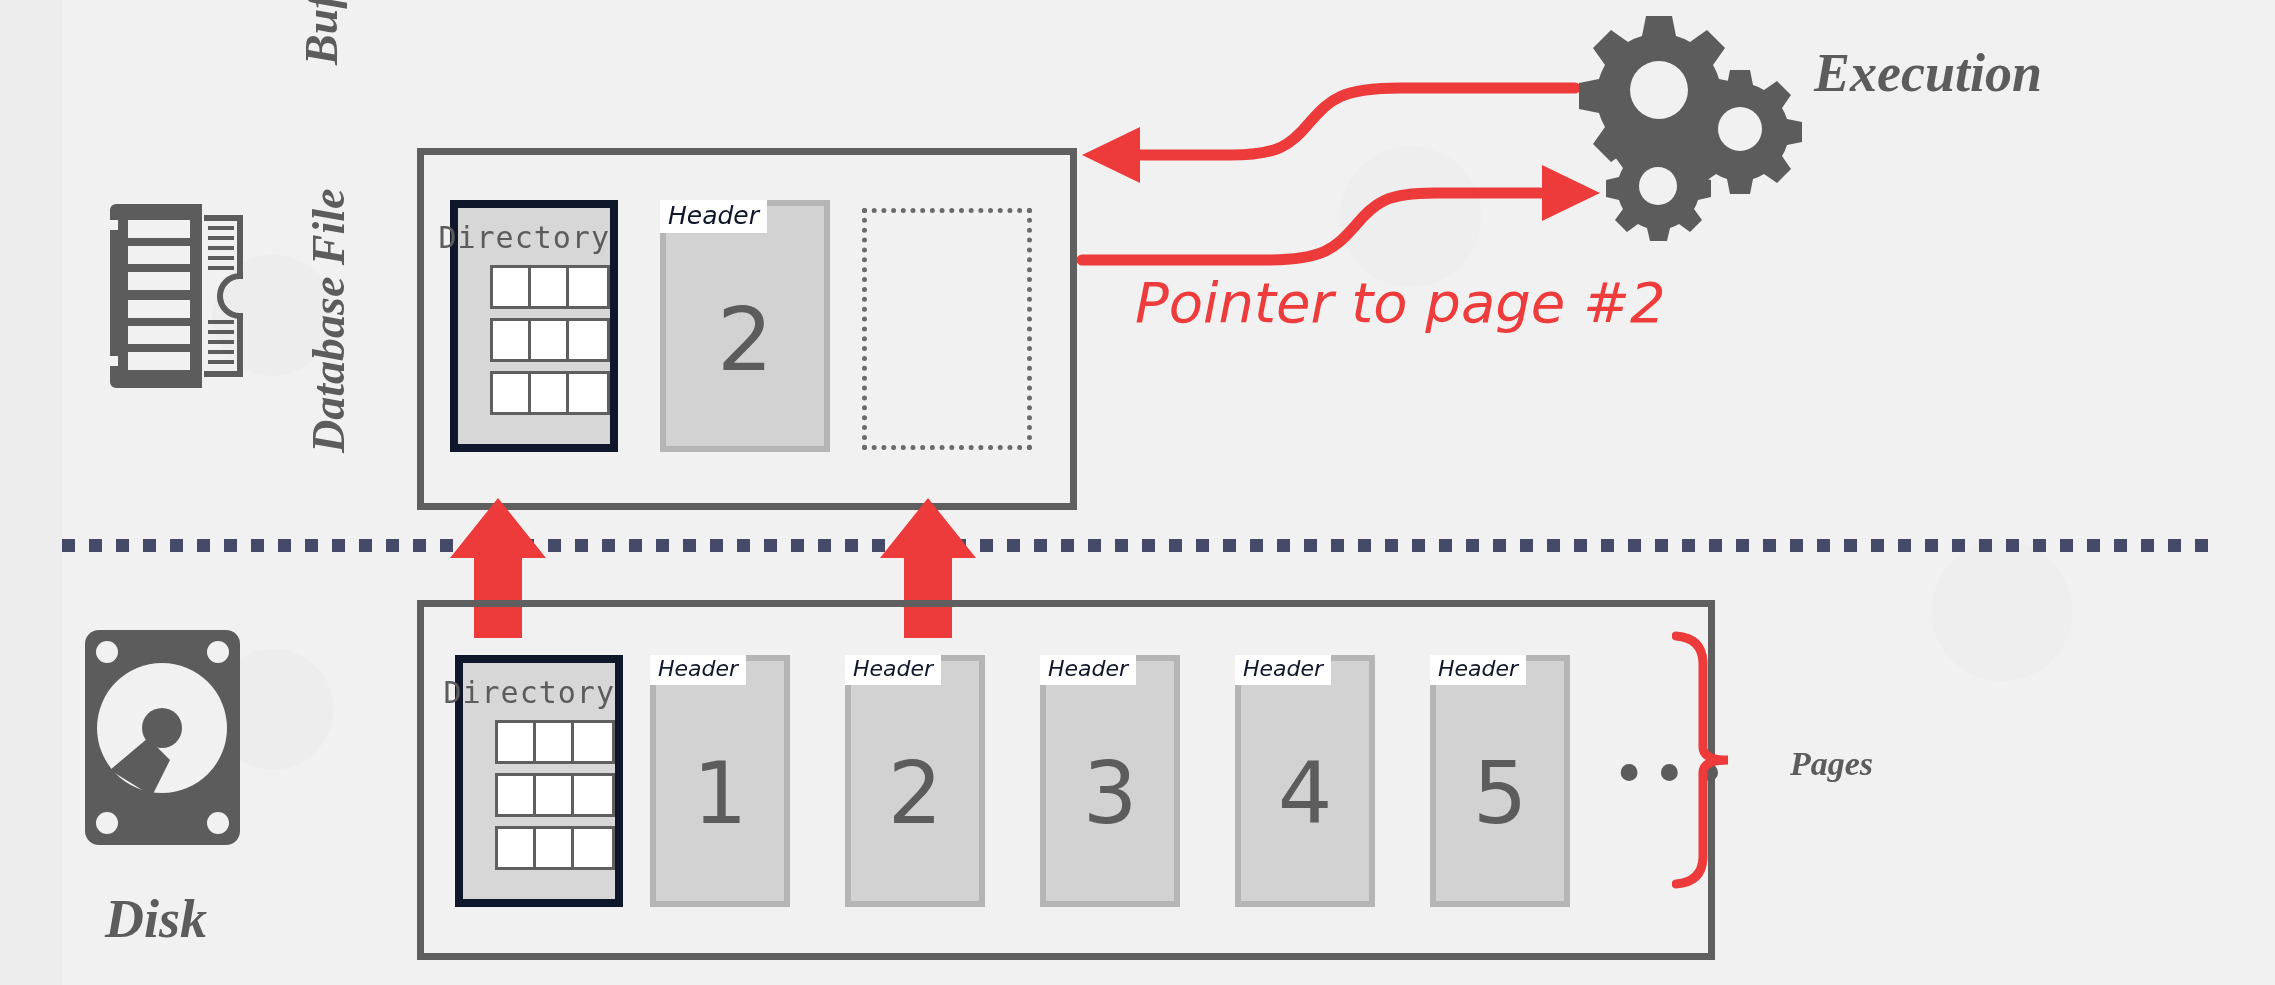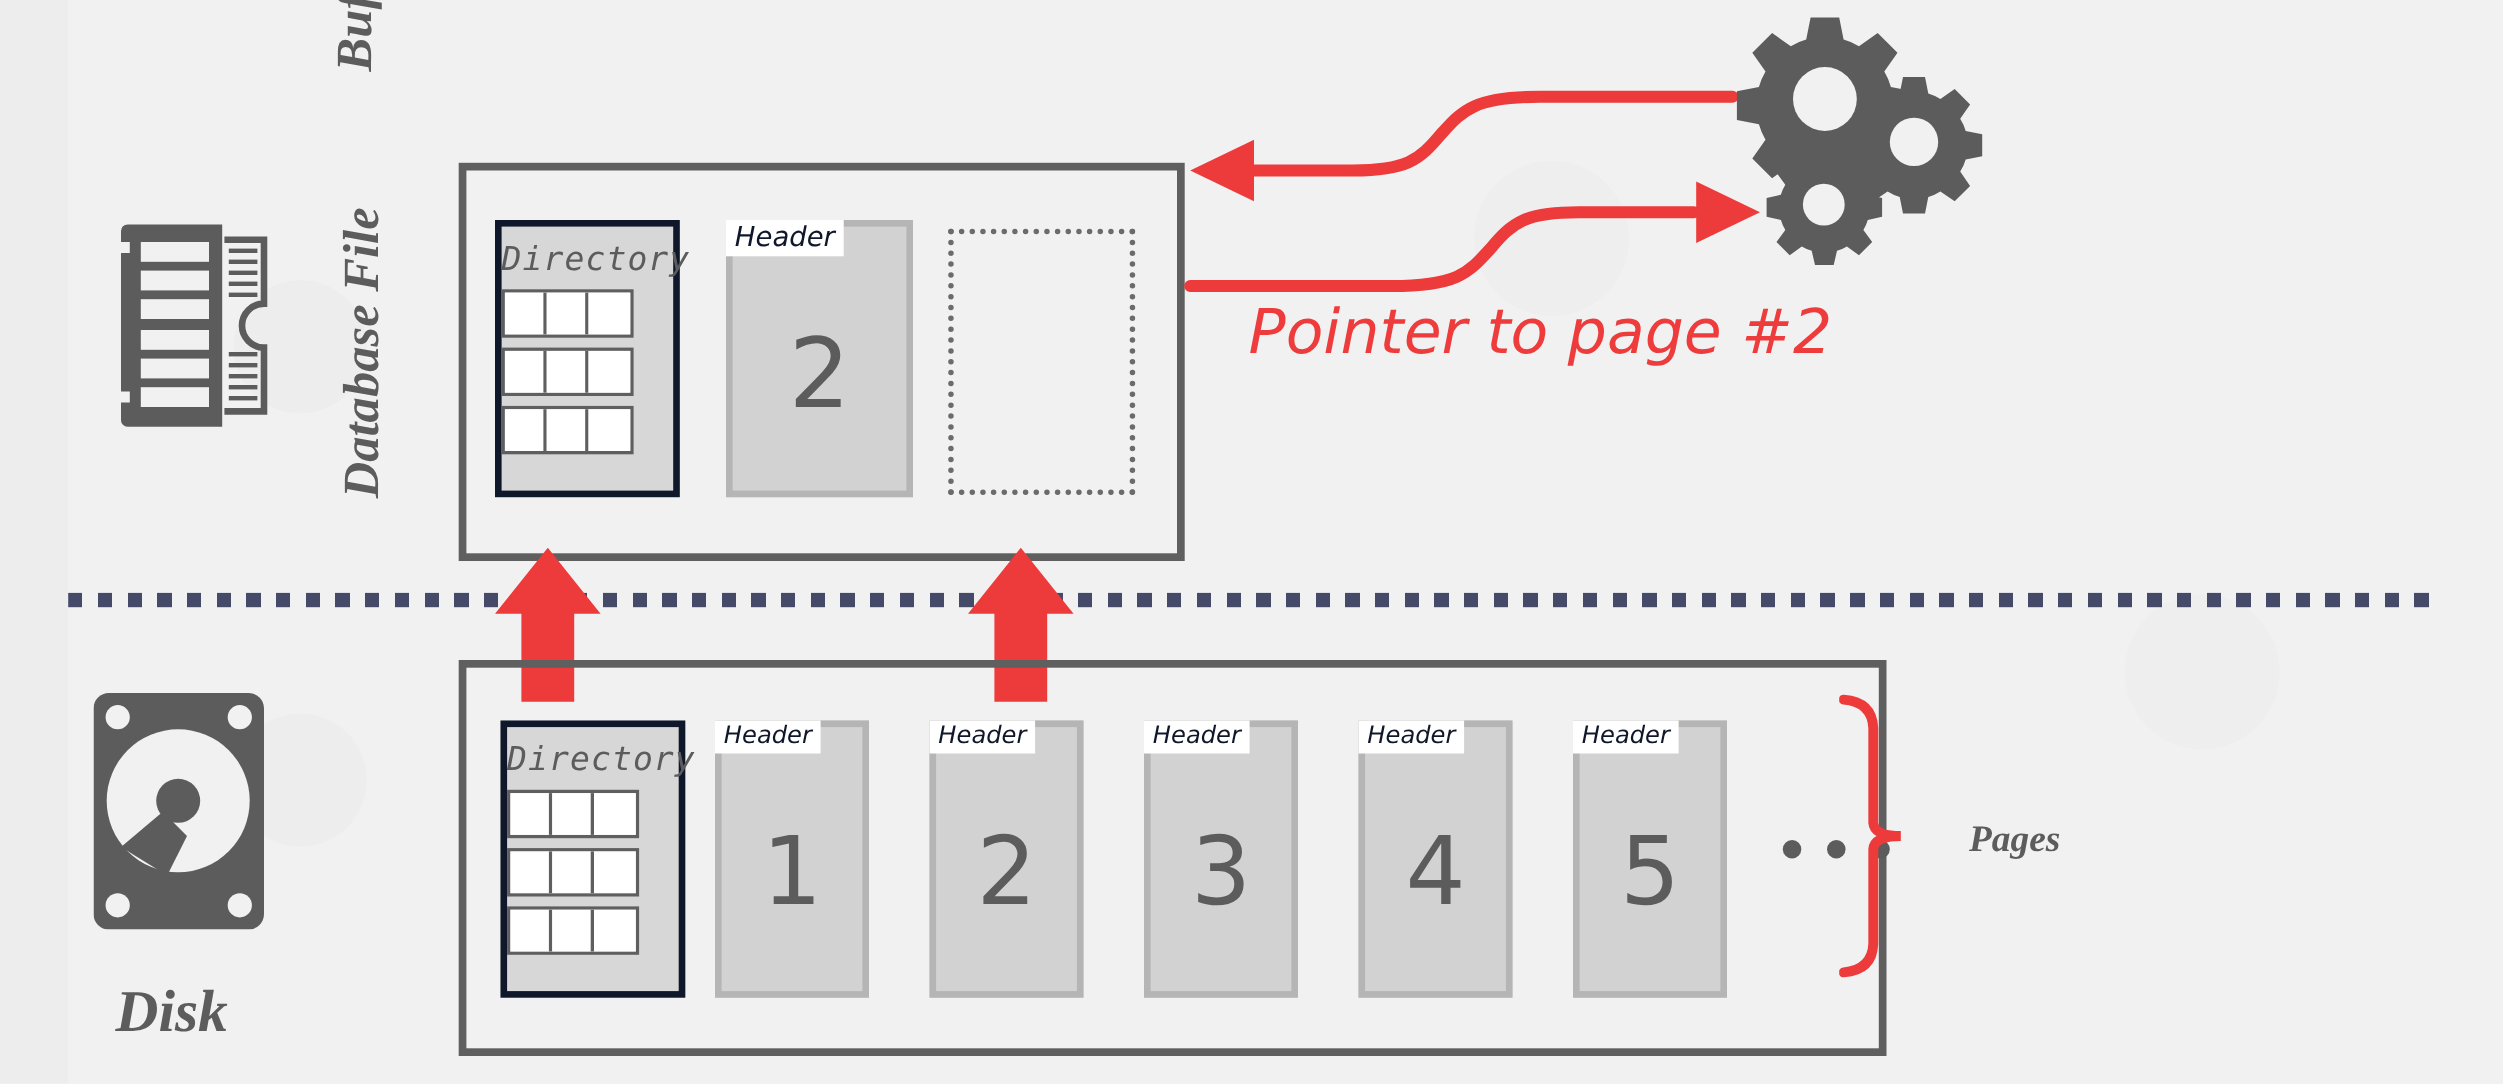--- a/index.html
+++ b/index.html
@@ -88,26 +88,25 @@
     background: transparent;
     box-sizing: border-box;
   }
   #buffer-pool-box  { left: 417px; top: 148px; width: 660px; height: 362px; }
   #database-file-box{ left: 417px; top: 600px; width: 1298px; height: 360px; }
 
   
   .directory {
     position: absolute;
     background: #d7d7d7;
-    border: 6px solid #0f172a;
+    border: 8px solid #0f172a;
     box-sizing: border-box;
     display: flex;
     flex-direction: column;
-    align-items: flex-start;
-    font-style: italic;
+    align-items: flex-end;
   }
   .directory .dir-title {
     font-family: "DejaVu Sans Mono", "Liberation Mono", monospace;
     font-size: 30px;
     color: #5c5c5c;
     margin-top: 12px;
     margin-bottom: 10px;
     letter-spacing: 1px;
   }
   .dir-grid {
@@ -413,15 +412,16 @@
       </g>
 
       <g fill="#5c5c5c">
         <path d="M88 128 h17 l3 13 a37 37 0 0 1 9 4 l11 -8 l12 12 l-8 11 a37 37 0 0 1 4 9 l13 3 v17 l-13 3 a37 37 0 0 1 -4 9 l8 11 l-12 12 l-11 -8 a37 37 0 0 1 -9 4 l-3 13 h-17 l-3 -13 a37 37 0 0 1 -9 -4 l-11 8 l-12 -12 l8 -11 a37 37 0 0 1 -4 -9 l-13 -3 v-17 l13 -3 a37 37 0 0 1 4 -9 l-8 -11 l12 -12 l11 8 a37 37 0 0 1 9 -4 z"></path>
         <circle cx="96" cy="178" r="19" fill="#f1f1f1"></circle>
       </g>
     </svg>
   </div>
 
   <div id="label-execution-engine" class="serif-italic">
+    <div>Execution</div>
   </div>
 
 </div>
 
 </body></html>

